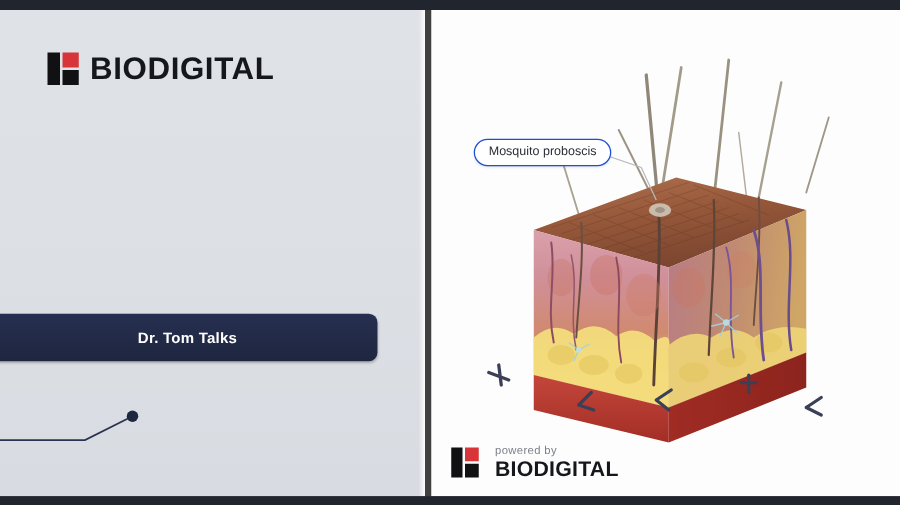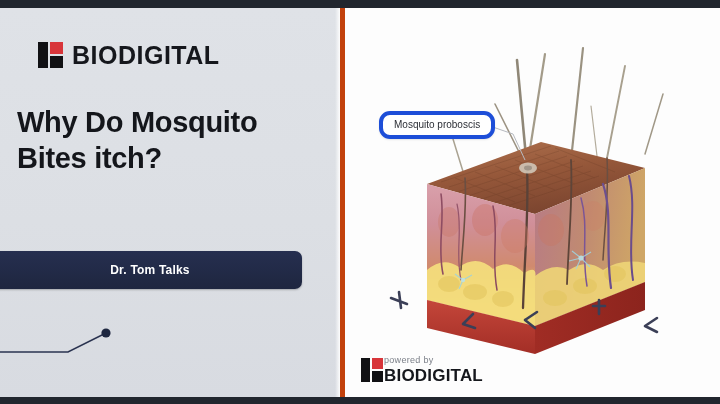--- a/index.html
+++ b/index.html
@@ -6,21 +6,21 @@
   html, body {
     margin: 0;
     padding: 0;
     background: #000;
   }
   .stage {
     position: relative;
     width: 720px;
     height: 404px;
     overflow: hidden;
-    background: #c2410c;
+    background: #404040;
     font-family: "Liberation Sans", sans-serif;
   }
 
   
   .bar-top, .bar-bottom {
     position: absolute;
     left: 0;
     width: 720px;
     background: #21262e;
     z-index: 40;
@@ -152,37 +152,37 @@
 
   
   .callout {
     position: absolute;
     left: 34px;
     top: 103px;
     z-index: 12;
   }
   .callout-box {
     background: #ffffff;
-    border: 4px solid #1d4ed8;
+    border: 1px solid #1d4ed8;
     border-radius: 11px;
     padding: 4px 11px 5px 11px;
     font-size: 10px;
     color: #2c2f36;
     white-space: nowrap;
     box-shadow: 0 1px 2px rgba(0,0,0,0.10);
   }
 
   
   .powered {
     position: absolute;
     left: 16px;
     bottom: 13px;
     display: flex;
     align-items: center;
-    gap: 1px;
+    gap: 13px;
     z-index: 14;
   }
   .powered .logo-mark { width: 22px; height: 24px; }
   .powered .logo-mark .lm-bar { width: 9px; height: 24px; }
   .powered .logo-mark .lm-red { left: 11px; width: 11px; height: 11px; }
   .powered .logo-mark .lm-blk { left: 11px; top: 13px; width: 11px; height: 11px; }
   .powered-text { line-height: 1; }
   .powered-small {
     display: block;
     font-size: 9px;
@@ -209,21 +209,20 @@
 
     <div class="brand-lockup">
       <span class="logo-mark">
         <span class="lm-bar"></span>
         <span class="lm-red"></span>
         <span class="lm-blk"></span>
       </span>
       <span class="brand-word">BIODIGITAL</span>
     </div>
 
-    <div class="headline">Why Do Mosquito Bites itch?</div>
 
     <div class="cta-pill">
       <span class="cta-pill-label">Dr. Tom Talks</span>
     </div>
 
     <div class="accent">
       <svg width="130" height="38" viewBox="0 0 130 38">
         <path d="M0 26 L68 26 L104 8" fill="none" stroke="#2a3350" stroke-width="1.4"></path>
         <circle cx="106" cy="7" r="4.6" fill="#1e2740"></circle>
       </svg>

